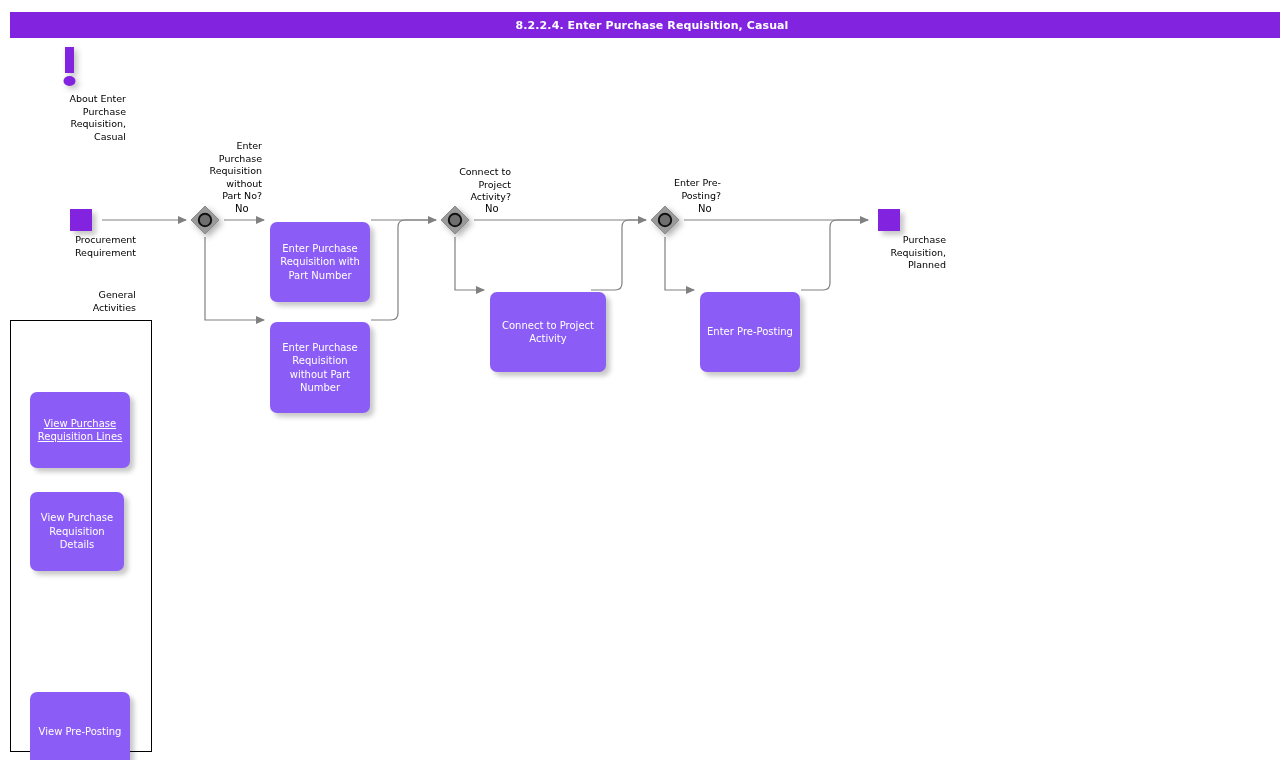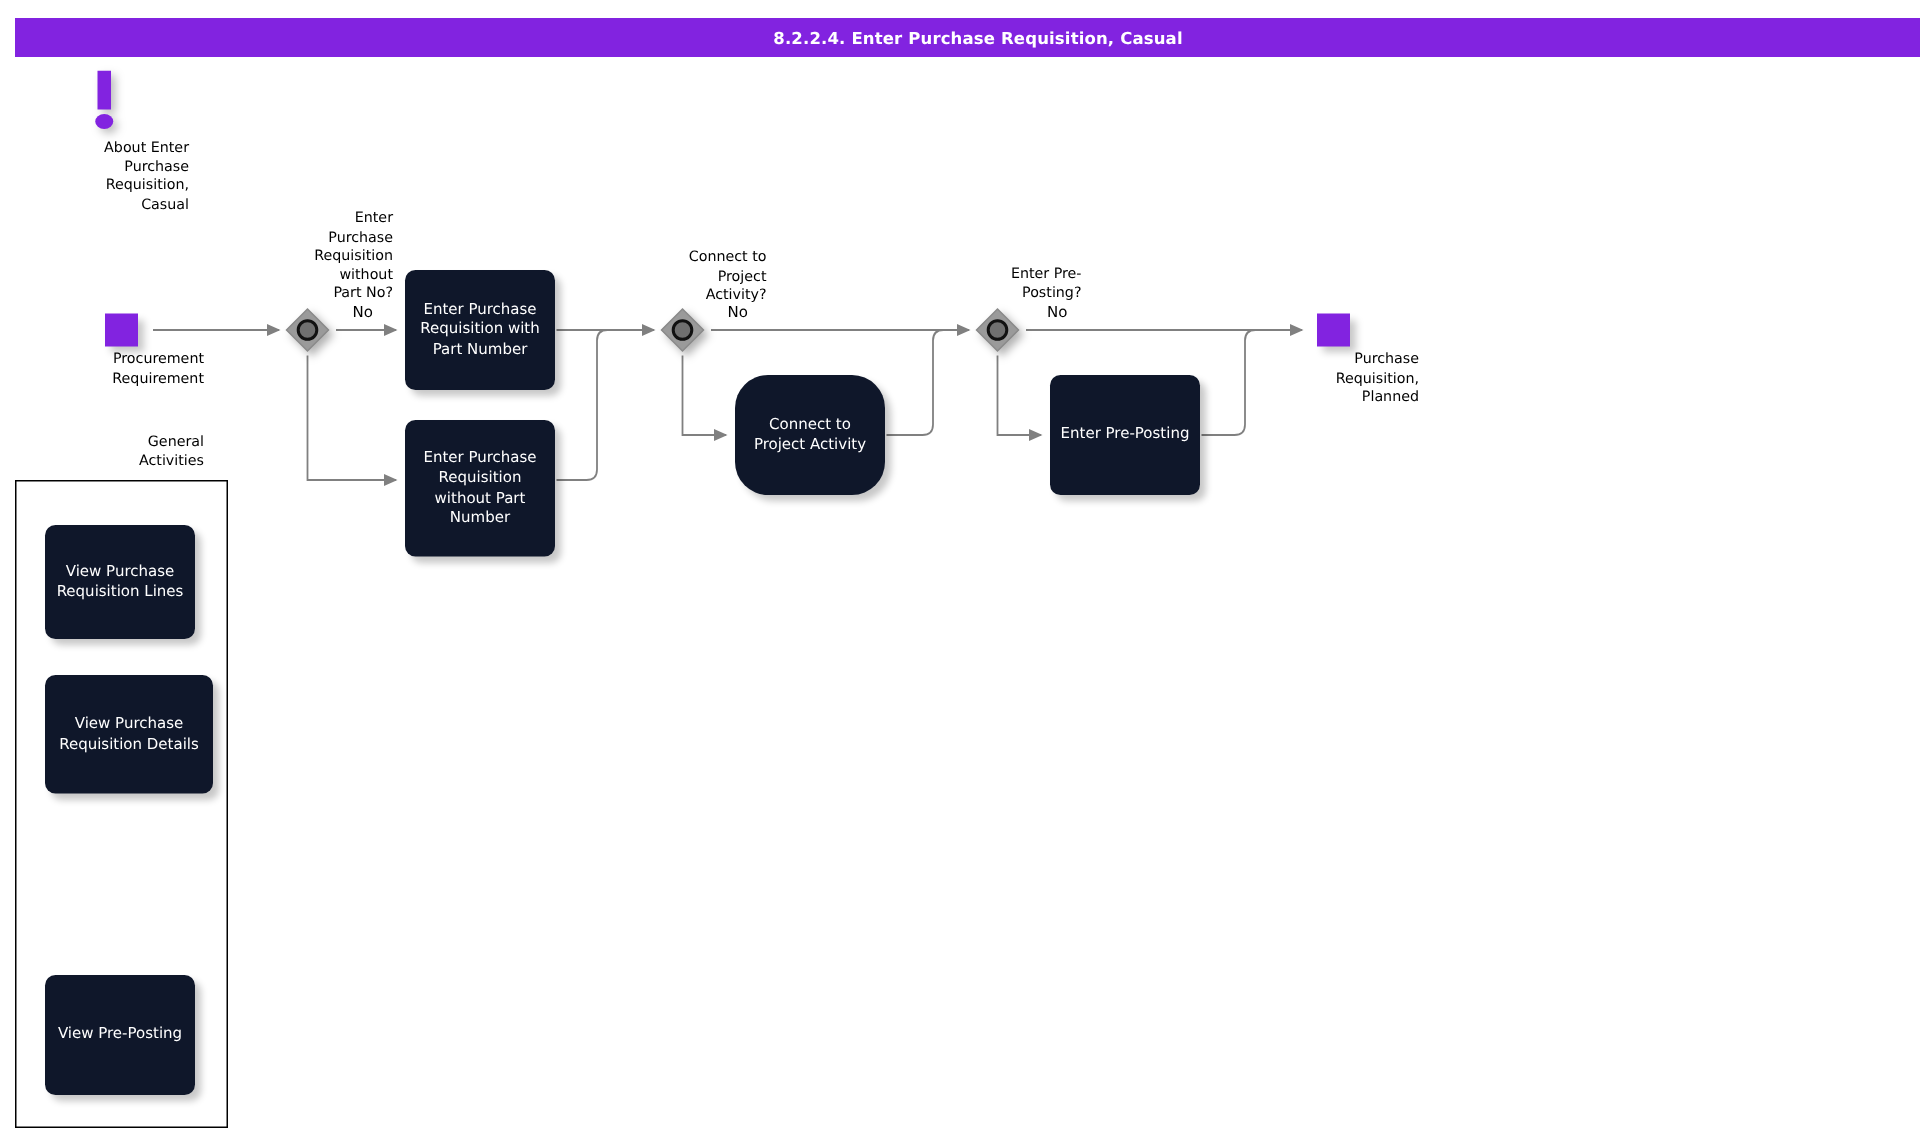--- a/index.html
+++ b/index.html
@@ -30,33 +30,34 @@
     display: flex;
     align-items: center;
     justify-content: center;
     letter-spacing: 0.1px;
     padding-left: 12px;
   }
 
   
   .actbox {
     position: absolute;
-    background: #0f172a;
+    background: #8b5cf6;
     border-radius: 7px;
     box-shadow: 4px 4px 5px rgba(0,0,0,0.22);
     color: #ffffff;
     font-size: 10px;
     line-height: 13.5px;
     font-family: "DejaVu Sans", sans-serif;
     display: flex;
     align-items: center;
     justify-content: center;
     text-align: center;
     padding: 2px 6px;
     box-sizing: border-box;
+    margin-top: 42px;
   }
   
   .term {
     position: absolute;
     width: 22px;
     height: 22px;
     background: #8223e0;
     box-shadow: 4px 4px 5px rgba(0,0,0,0.22);
   }
   
@@ -175,41 +176,41 @@
 
   <div class="lbl" style="left:399px; top:166px; width:112px;">Connect to
 Project
 Activity?</div>
   <svg class="diamond" style="left:440px; top:205px;" viewBox="0 0 30 30" xmlns="http://www.w3.org/2000/svg">
     <polygon points="15,1 29,15 15,29 1,15" fill="#9a9a9a" stroke="#8a8a8a" stroke-width="1"></polygon>
     <circle cx="15" cy="15" r="6.2" fill="#6f6f6f" stroke="#111111" stroke-width="2"></circle>
   </svg>
   <div class="edge-lbl" style="left:485px; top:203px;">No</div>
 
-  <div class="actbox" style="left:490px; top:250px; width:100px; height:80px;border-radius:22px;">Connect to Project Activity</div>
+  <div class="actbox" style="left:490px; top:250px; width:116px; height:80px;">Connect to Project Activity</div>
 
   <div class="lbl" style="left:609px; top:177px; width:112px;">Enter Pre-
 Posting?</div>
   <svg class="diamond" style="left:650px; top:205px;" viewBox="0 0 30 30" xmlns="http://www.w3.org/2000/svg">
     <polygon points="15,1 29,15 15,29 1,15" fill="#9a9a9a" stroke="#8a8a8a" stroke-width="1"></polygon>
     <circle cx="15" cy="15" r="6.2" fill="#6f6f6f" stroke="#111111" stroke-width="2"></circle>
   </svg>
   <div class="edge-lbl" style="left:698px; top:203px;">No</div>
 
   <div class="actbox" style="left:700px; top:250px; width:100px; height:80px;">Enter Pre-Posting</div>
 
   <div class="term" style="left:878px; top:209px;"></div>
   <div class="lbl" style="left:834px; top:234px; width:112px;">Purchase
 Requisition,
 Planned</div>
 
   <div class="lbl" style="left:24px; top:289px; width:112px;">General
 Activities</div>
   <div class="frame" style="left:10px; top:320px; width:140px; height:430px;"></div>
 
-  <div class="actbox" style="left:30px; top:350px; width:100px; height:76px;">View Purchase Requisition Lines</div>
-
-  <div class="actbox" style="left:30px; top:450px; width:112px; height:79px;">View Purchase Requisition Details</div>
+  <div class="actbox" style="left:30px; top:350px; width:100px; height:76px;text-decoration:underline;">View Purchase Requisition Lines</div>
+
+  <div class="actbox" style="left:30px; top:450px; width:94px; height:79px;">View Purchase Requisition Details</div>
 
 
   <div class="actbox" style="left:30px; top:650px; width:100px; height:80px;">View Pre-Posting</div>
 
 </div>
 
 </body></html>

